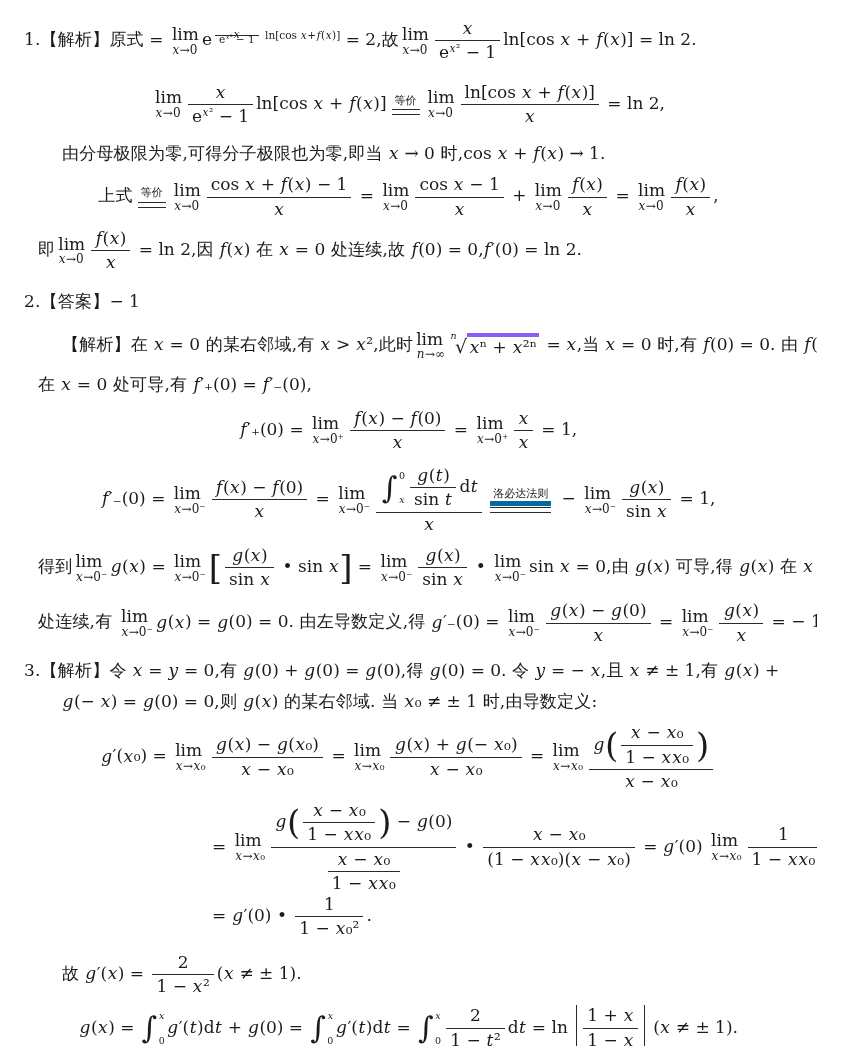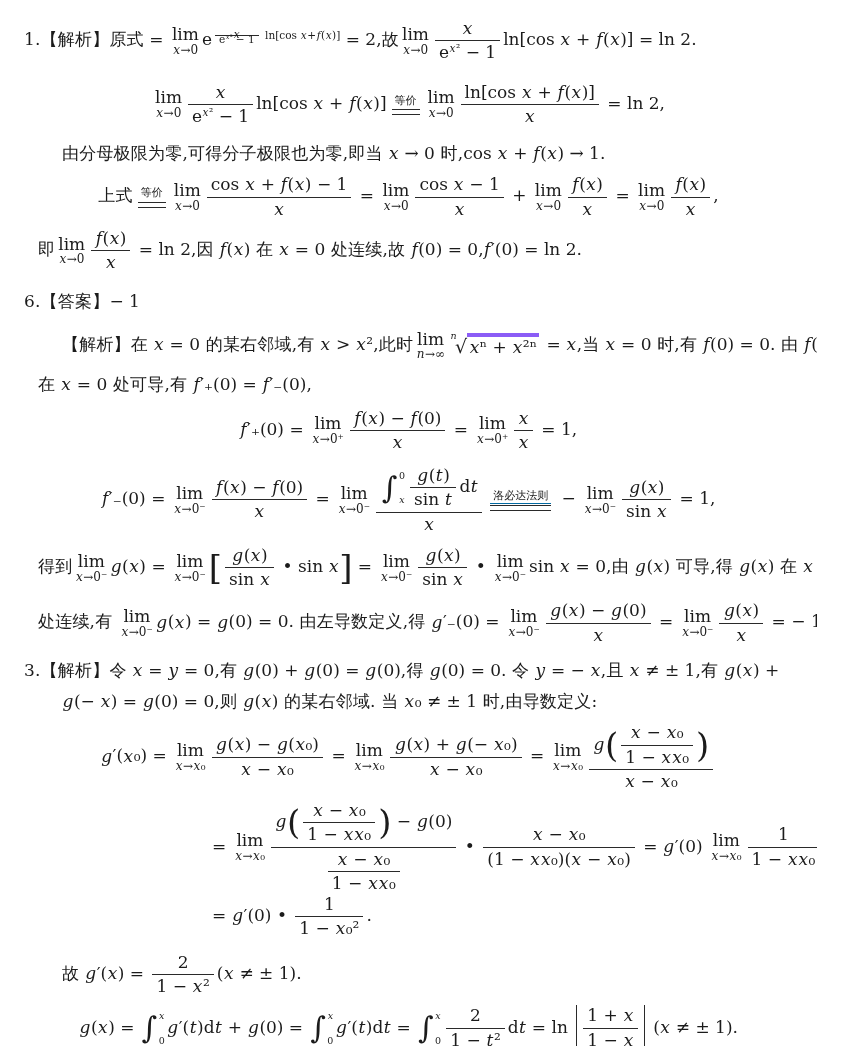--- a/index.html
+++ b/index.html
@@ -15,29 +15,29 @@
   .i38{margin-left:38px;}
   .i62{margin-left:62px;}
   .i212{margin-left:212px;}
   i{font-style:italic;padding:0 .5px;}
   .zh{letter-spacing:.2px;}
   
   .fr{display:inline-block;vertical-align:middle;text-align:center;margin:0 3px;}
   .fr .n{display:block;border-bottom:1px solid #2a2a2a;padding:0 4px 1px;}
   .fr .d{display:block;padding:1px 4px 0;}
   
-  .lm{display:inline-block;vertical-align:middle;text-align:center;margin:4px 3px;}
+  .lm{display:inline-block;vertical-align:middle;text-align:left;margin:4px 3px;}
   .lm .t{display:block;line-height:1.05;}
   .lm .s{display:block;font-size:12px;line-height:1;}
   
   sup.up{font-size:.62em;vertical-align:.55em;line-height:0;}
   
   .xq{display:inline-block;vertical-align:middle;margin:0 5px;text-align:center;}
   .xq .lb{display:block;font-size:11px;line-height:1.3;padding:0 3px;}
-  .xq .lb.ul{border-bottom:1px solid #0369a1;}
+  .xq .lb.ul{border-bottom:5px solid #0369a1;}
   .xq .db{display:block;height:4px;border-top:1.6px solid #2a2a2a;border-bottom:1.6px solid #2a2a2a;margin-top:1px;}
   
   .it{display:inline-flex;vertical-align:middle;align-items:center;margin:0 2px;}
   .ig{font-size:30px;line-height:1;}
   .ic{display:inline-flex;flex-direction:column;justify-content:space-between;height:34px;font-size:9.5px;line-height:1;margin-left:1px;}
   
   .rt{display:inline-block;vertical-align:middle;margin:0 2px;}
   .ri{font-size:9.5px;position:relative;top:-7px;margin-right:-2px;}
   .rg{font-size:19px;}
   .rb{border-top:4px solid #8b5cf6;display:inline-block;padding:0 2px;}
@@ -48,21 +48,21 @@
 </style>
 </head>
 <body>
 
 <div class="page">
   <div class="ln i24" style="margin-top:8px"><span class="zh">1.【解析】原式</span><span> = </span><span class="lm"><span class="t">lim</span><span class="s"><i>x</i>→0</span></span><span>e</span><sup class="up"><span class="fr"><span class="n"><span><i>x</i></span></span><span class="d"><span>e</span><sup class="up"><i>x</i>²</sup><span> − 1</span></span></span><span> ln[cos <i>x</i>+<i>f</i>(<i>x</i>)]</span></sup><span> = 2</span><span class="zh">,故</span><span class="lm"><span class="t">lim</span><span class="s"><i>x</i>→0</span></span><span class="fr"><span class="n"><span><i>x</i></span></span><span class="d"><span>e</span><sup class="up"><i>x</i>²</sup><span> − 1</span></span></span><span>ln[cos <i>x</i> + <i>f</i>(<i>x</i>)] = ln 2.</span></div>
   <div class="ln ctr" style="margin-top:18px"><span class="lm"><span class="t">lim</span><span class="s"><i>x</i>→0</span></span><span class="fr"><span class="n"><span><i>x</i></span></span><span class="d"><span>e</span><sup class="up"><i>x</i>²</sup><span> − 1</span></span></span><span>ln[cos <i>x</i> + <i>f</i>(<i>x</i>)]</span><span class="xq"><span class="lb">等价</span><span class="db"></span></span><span class="lm"><span class="t">lim</span><span class="s"><i>x</i>→0</span></span><span class="fr"><span class="n"><span>ln[cos <i>x</i> + <i>f</i>(<i>x</i>)]</span></span><span class="d"><span><i>x</i></span></span></span><span> = ln 2,</span></div>
   <div class="ln i62" style="margin-top:16px"><span class="zh">由分母极限为零,可得分子极限也为零,即当 </span><span><i>x</i> → 0</span><span class="zh"> 时,</span><span>cos <i>x</i> + <i>f</i>(<i>x</i>) → 1.</span></div>
   <div class="ln ctr" style="margin-top:10px"><span class="zh">上式</span><span class="xq"><span class="lb">等价</span><span class="db"></span></span><span class="lm"><span class="t">lim</span><span class="s"><i>x</i>→0</span></span><span class="fr"><span class="n"><span>cos <i>x</i> + <i>f</i>(<i>x</i>) − 1</span></span><span class="d"><span><i>x</i></span></span></span><span> = </span><span class="lm"><span class="t">lim</span><span class="s"><i>x</i>→0</span></span><span class="fr"><span class="n"><span>cos <i>x</i> − 1</span></span><span class="d"><span><i>x</i></span></span></span><span> + </span><span class="lm"><span class="t">lim</span><span class="s"><i>x</i>→0</span></span><span class="fr"><span class="n"><span><i>f</i>(<i>x</i>)</span></span><span class="d"><span><i>x</i></span></span></span><span> = </span><span class="lm"><span class="t">lim</span><span class="s"><i>x</i>→0</span></span><span class="fr"><span class="n"><span><i>f</i>(<i>x</i>)</span></span><span class="d"><span><i>x</i></span></span></span><span>,</span></div>
   <div class="ln i38" style="margin-top:8px"><span class="zh">即</span><span class="lm"><span class="t">lim</span><span class="s"><i>x</i>→0</span></span><span class="fr"><span class="n"><span><i>f</i>(<i>x</i>)</span></span><span class="d"><span><i>x</i></span></span></span><span> = ln 2,</span><span class="zh">因 </span><span><i>f</i>(<i>x</i>)</span><span class="zh"> 在 </span><span><i>x</i> = 0</span><span class="zh"> 处连续,故 </span><span><i>f</i>(0) = 0,<i>f</i>′(0) = ln 2.</span></div>
-  <div class="ln i24" style="margin-top:18px"><span class="zh">6.【答案】</span><span>− 1</span></div>
+  <div class="ln i24" style="margin-top:18px"><span class="zh">2.【答案】</span><span>− 1</span></div>
   <div class="ln i62" style="margin-top:14px"><span class="zh">【解析】在 </span><span><i>x</i> = 0</span><span class="zh"> 的某右邻域,有 </span><span><i>x</i> &gt; <i>x</i>²</span><span class="zh">,此时</span><span class="lm"><span class="t">lim</span><span class="s"><i>n</i>→∞</span></span><span class="rt"><sup class="ri"><i>n</i></sup><span class="rg">√</span><span class="rb"><i>x</i>ⁿ + <i>x</i>²ⁿ</span></span><span> = <i>x</i></span><span class="zh">,当 </span><span><i>x</i> = 0</span><span class="zh"> 时,有 </span><span><i>f</i>(0) = 0.</span><span class="zh"> 由 </span><span><i>f</i>(<i>x</i>)</span></div>
   <div class="ln i38" style="margin-top:10px"><span class="zh">在 </span><span><i>x</i> = 0</span><span class="zh"> 处可导,有 </span><span><i>f</i>′₊(0) = <i>f</i>′₋(0),</span></div>
   <div class="ln ctr" style="margin-top:12px"><span><i>f</i>′₊(0) = </span><span class="lm"><span class="t">lim</span><span class="s"><i>x</i>→0⁺</span></span><span class="fr"><span class="n"><span><i>f</i>(<i>x</i>) − <i>f</i>(0)</span></span><span class="d"><span><i>x</i></span></span></span><span> = </span><span class="lm"><span class="t">lim</span><span class="s"><i>x</i>→0⁺</span></span><span class="fr"><span class="n"><span><i>x</i></span></span><span class="d"><span><i>x</i></span></span></span><span> = 1,</span></div>
   <div class="ln ctr" style="margin-top:12px"><span><i>f</i>′₋(0) = </span><span class="lm"><span class="t">lim</span><span class="s"><i>x</i>→0⁻</span></span><span class="fr"><span class="n"><span><i>f</i>(<i>x</i>) − <i>f</i>(0)</span></span><span class="d"><span><i>x</i></span></span></span><span> = </span><span class="lm"><span class="t">lim</span><span class="s"><i>x</i>→0⁻</span></span><span class="fr"><span class="n"><span class="it">
             <span class="ig">∫</span>
             <span class="ic">
               <span>0</span>
               <span><i>x</i></span>
             </span>
           </span><span class="fr"><span class="n"><span><i>g</i>(<i>t</i>)</span></span><span class="d"><span>sin <i>t</i></span></span></span><span>d<i>t</i></span></span><span class="d"><span><i>x</i></span></span></span><span class="xq"><span class="lb ul">洛必达法则</span><span class="db"></span></span><span> − </span><span class="lm"><span class="t">lim</span><span class="s"><i>x</i>→0⁻</span></span><span class="fr"><span class="n"><span><i>g</i>(<i>x</i>)</span></span><span class="d"><span>sin <i>x</i></span></span></span><span> = 1,</span></div>

